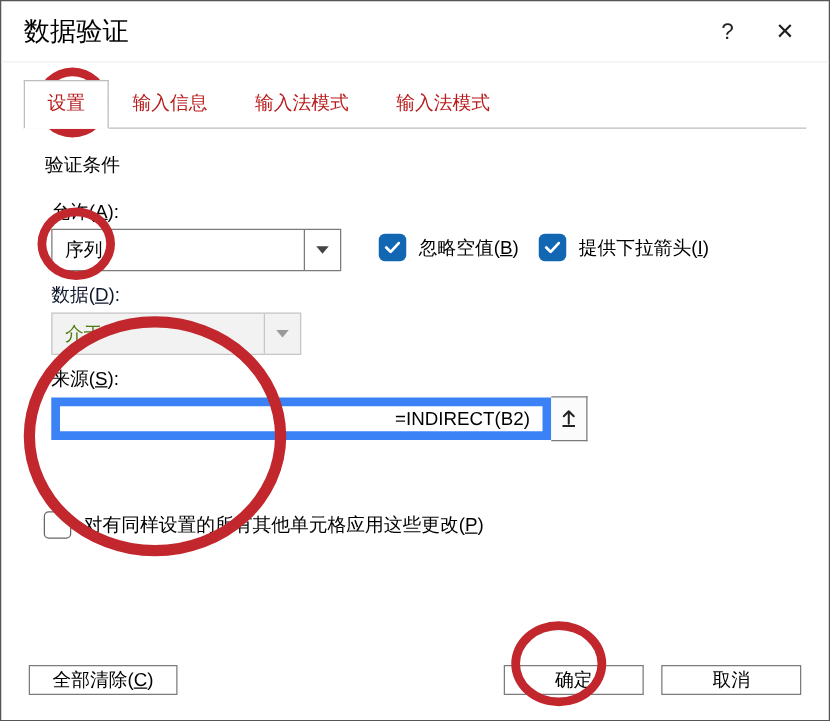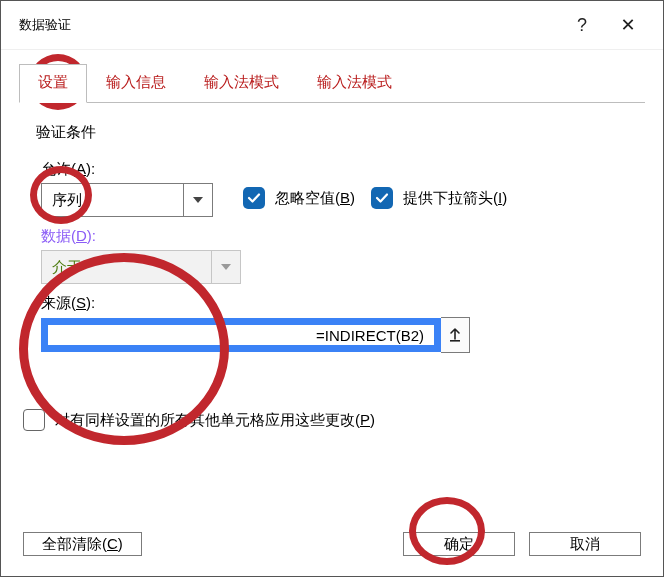--- a/index.html
+++ b/index.html
@@ -25,21 +25,21 @@
   
   .titlebar {
     height: 48px;
     display: flex;
     align-items: center;
     padding: 0 12px 0 18px;
     border-bottom: 1px solid #efefef;
   }
   .titlebar .title {
     flex: 1;
-    font-size: 13px;
+    font-size: 21px;
   }
   .titlebar .help, .titlebar .close {
     width: 46px;
     text-align: center;
     font-size: 18px;
     color: #222;
     cursor: default;
   }
   .titlebar .close { font-size: 18px; }
   
@@ -75,21 +75,21 @@
     padding: 14px 22px 10px 22px;
     display: flex;
     flex-direction: column;
   }
   .group-label {
     margin: 6px 0 8px 13px;
   }
   .field-label {
     margin: 10px 0 4px 18px;
   }
-  .field-label.disabled { color: #8b5cf6; }
+  .field-label.disabled { color: #0f172a; }
   .row {
     display: flex;
     align-items: flex-start;
   }
   .combo {
     display: inline-flex;
     align-items: center;
     border: 1px solid #7b7b7b;
     height: 34px;
     box-sizing: border-box;
@@ -117,21 +117,21 @@
     justify-content: center;
   }
   .combo.disabled .combo-btn { border-left-color: #c6c6c6; }
   .combo .chev {
     width: 0; height: 0;
     border-left: 5px solid transparent;
     border-right: 5px solid transparent;
     border-top: 6px solid #444;
   }
   .combo.disabled .chev { border-top-color: #9a9a9a; }
-  .combo.allow { width: 172px; }
+  .combo.allow { width: 232px; }
   .combo.data  { width: 200px; }
 
   .check-col {
     margin-left: 30px;
     display: flex;
     flex-direction: row;
     gap: 16px;
     padding-top: 4px;
   }
   .chk {
@@ -181,21 +181,21 @@
     justify-content: center;
     background: #fbfbfb;
   }
   .ref-btn svg { display: block; }
 
   .apply-row {
     margin-top: 56px;
     display: flex;
     align-items: center;
     gap: 10px;
-    margin-left: 0;
+    margin-left: 12px;
   }
 
   
   .btnbar {
     display: flex;
     padding: 14px 22px 20px 22px;
     gap: 14px;
   }
   .spacer { flex: 1; }
   .btn {

